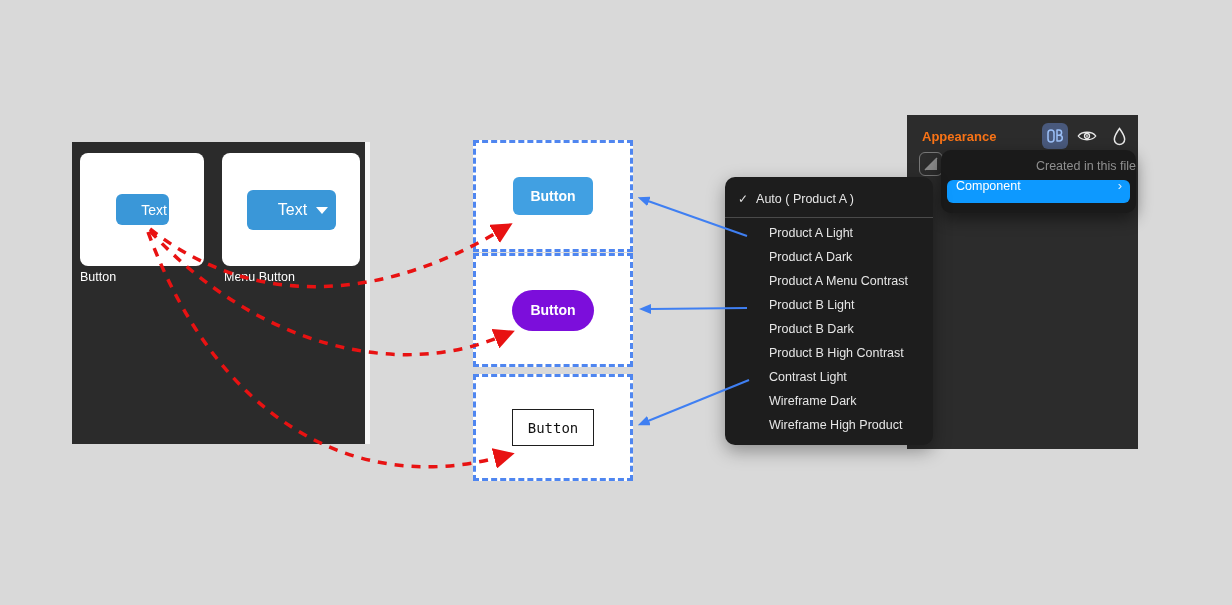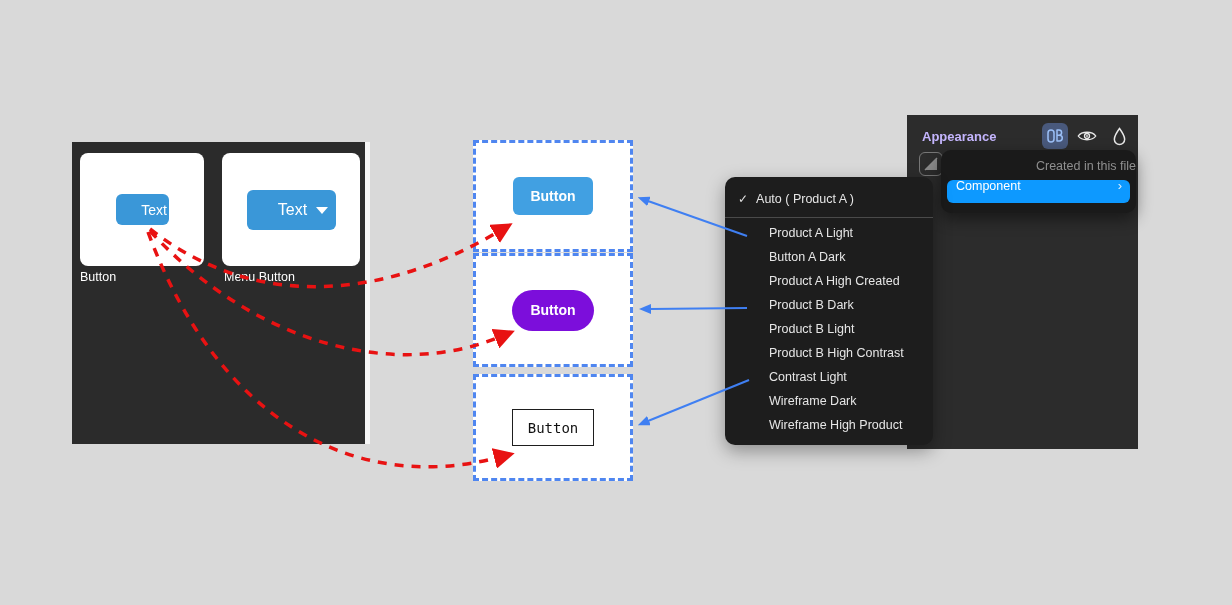--- a/index.html
+++ b/index.html
@@ -44,21 +44,21 @@
           box-shadow:0 6px 18px rgba(0,0,0,0.35); color:#e6e6e6; font-size:12.5px; }
   .menu-sel { height:29px; display:flex; align-items:center; padding-left:13px; gap:8px; cursor:default; }
   .check { font-size:12px; color:#dedede; }
   .menu-div { border-top:1px solid #4a4a4a; margin:4px 0 3px 0; }
   .menu-item { height:24px; display:flex; align-items:center; padding-left:44px; cursor:default; }
 
   
   .apanel { position:absolute; left:907px; top:115px; width:231px; height:334px;
             background:#2c2c2c; z-index:1; }
   .ap-head { display:flex; align-items:center; padding:8px 6px 0 15px; }
-  .ap-title { color:#c4b5fd; font-size:13px; font-weight:bold; flex:1; }
+  .ap-title { color:#f97316; font-size:13px; font-weight:bold; flex:1; }
   .icon-btn { width:26px; height:26px; border-radius:6px; display:flex; align-items:center;
               justify-content:center; margin-left:6px; }
   .icon-btn.active { background:var(--icon-active-bg); }
   .hidden-sq { position:absolute; left:12px; top:37px; width:24px; height:24px; border-radius:6px;
                border:1.5px solid #777; display:flex; align-items:center; justify-content:center; }
   .popup { position:absolute; left:34px; top:35px; width:195px; height:63px; background:#1a1a1a;
            border-radius:10px; box-shadow:0 6px 16px rgba(0,0,0,0.45); z-index:3; padding-top:9px;text-align:right; }
   .popup-head { color:#8f8f8f; font-size:12.5px; padding-left:16px; }
   .popup-item { margin:7px 6px 0 6px; height:23px; border-radius:6px; background:var(--figma-blue);
                 display:flex; align-items:center; padding:0 8px 12px 9px; color:#fff; font-size:12.5px; cursor:default; }
@@ -102,33 +102,33 @@
       <span>Auto ( Product A )</span>
     </div>
     <div class="menu-div"></div>
     <div>
 
         <div class="menu-item">
           <span>Product A Light</span>
         </div>
 
         <div class="menu-item">
-          <span>Button A Dark</span>
-        </div>
-
-        <div class="menu-item">
-          <span>Product A High Created</span>
+          <span>Product A Dark</span>
+        </div>
+
+        <div class="menu-item">
+          <span>Product A Menu Contrast</span>
+        </div>
+
+        <div class="menu-item">
+          <span>Product B Light</span>
         </div>
 
         <div class="menu-item">
           <span>Product B Dark</span>
-        </div>
-
-        <div class="menu-item">
-          <span>Product B Light</span>
         </div>
 
         <div class="menu-item">
           <span>Product B High Contrast</span>
         </div>
 
         <div class="menu-item">
           <span>Contrast Light</span>
         </div>
 

